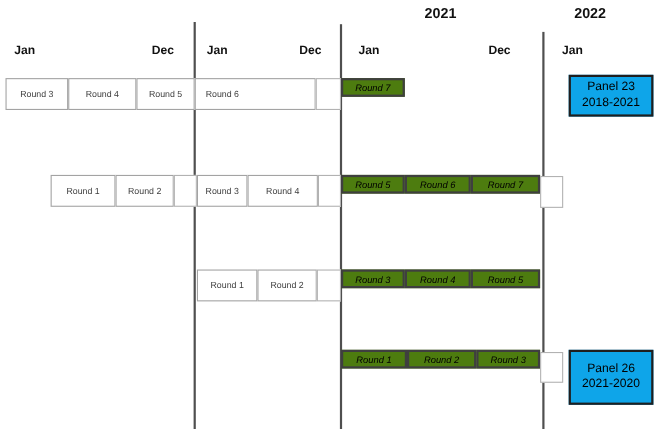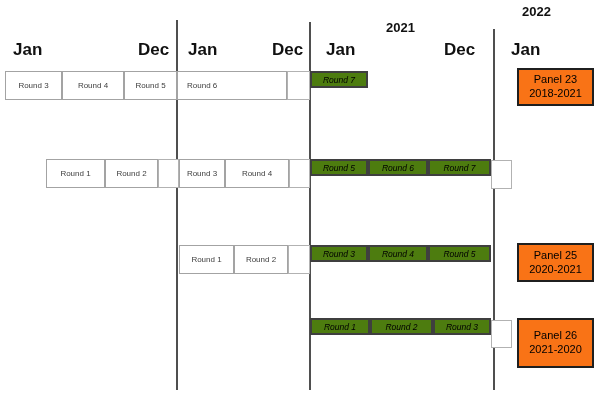--- a/index.html
+++ b/index.html
@@ -1,44 +1,44 @@
 <!DOCTYPE html>
 <html><head>
 <meta charset="utf-8">
 <style>
   html,body { margin:0; padding:0; background:#fff; }
   .canvas {
     position:relative; width:600px; height:400px; background:#ffffff;
     font-family:"Liberation Sans", sans-serif; overflow:hidden;
   }
   .year-label { position:absolute; font-weight:bold; font-size:13px; color:#111; }
-  .month-label { position:absolute; top:40px; font-weight:bold; font-size:17px; color:#111; }
+  .month-label { position:absolute; top:40px; font-weight:bold; font-size:11px; color:#111; }
   .vline { position:absolute; width:2px; background:#4f4f4f; }
   .rbox {
     position:absolute; box-sizing:border-box;
     display:flex; align-items:center; justify-content:center;
     white-space:nowrap;
   }
   .past { height:29px; background:#ffffff; border:1px solid #a3a3a3; font-size:8px; color:#3d3d3d; }
   .cur  { height:17px; background:#4d7c0f; border:2px solid #3f3f3f; font-size:8.5px; font-weight:normal; font-style:italic; color:#000; }
   .stub { position:absolute; box-sizing:border-box; background:#ffffff; border:1px solid #b2b2b2; height:29px; }
   .align-left { justify-content:flex-start; padding-left:9px; }
   .panel-box {
     position:absolute; box-sizing:border-box; width:77px; height:38px;
-    background:#f97316; border:2px solid #1f1f1f;
+    background:#0ea5e9; border:2px solid #1f1f1f;
     display:flex; flex-direction:column; justify-content:center; align-items:center;
     font-size:11px; color:#000; line-height:1.25; text-align:center;
   }
 </style>
 </head>
 <body>
 
 <div class="canvas">
 
-  <div class="year-label" style="left:386px; top:20px;">2021</div>
+  <div class="year-label" style="left:386px; top:4px;">2021</div>
   <div class="year-label" style="left:522px; top:4px;">2022</div>
 
   <div class="month-label" style="left:13px;">Jan</div>
   <div class="month-label" style="left:138px;">Dec</div>
   <div class="month-label" style="left:188px;">Jan</div>
   <div class="month-label" style="left:272px;">Dec</div>
   <div class="month-label" style="left:326px;">Jan</div>
   <div class="month-label" style="left:444px;">Dec</div>
   <div class="month-label" style="left:511px;">Jan</div>
 
@@ -67,24 +67,20 @@
   <div class="rbox cur" style="left:368px; top:159px; width:60px;">Round 6</div>
   <div class="rbox cur" style="left:428px; top:159px; width:63px;">Round 7</div>
   <div class="stub" style="left:491px; top:160px; width:21px;"></div>
 
   <div class="rbox past" style="left:179px; top:245px; width:55px;">Round 1</div>
   <div class="rbox past" style="left:234px; top:245px; width:54px;">Round 2</div>
   <div class="stub" style="left:288px; top:245px; width:22px;"></div>
   <div class="rbox cur" style="left:310px; top:245px; width:58px;">Round 3</div>
   <div class="rbox cur" style="left:368px; top:245px; width:60px;">Round 4</div>
   <div class="rbox cur" style="left:428px; top:245px; width:63px;">Round 5</div>
-  <div class="panel-box" style="left:517px; top:243px; height:39px;">
-    <span>Panel 25</span>
-    <span>2020-2021</span>
-  </div>
 
   <div class="rbox cur" style="left:310px; top:318px; width:60px;">Round 1</div>
   <div class="rbox cur" style="left:370px; top:318px; width:63px;">Round 2</div>
   <div class="rbox cur" style="left:433px; top:318px; width:58px;">Round 3</div>
   <div class="stub" style="left:491px; top:320px; width:21px; height:28px;"></div>
   <div class="panel-box" style="left:517px; top:318px; height:50px;">
     <span>Panel 26</span>
     <span>2021-2020</span>
   </div>
 

